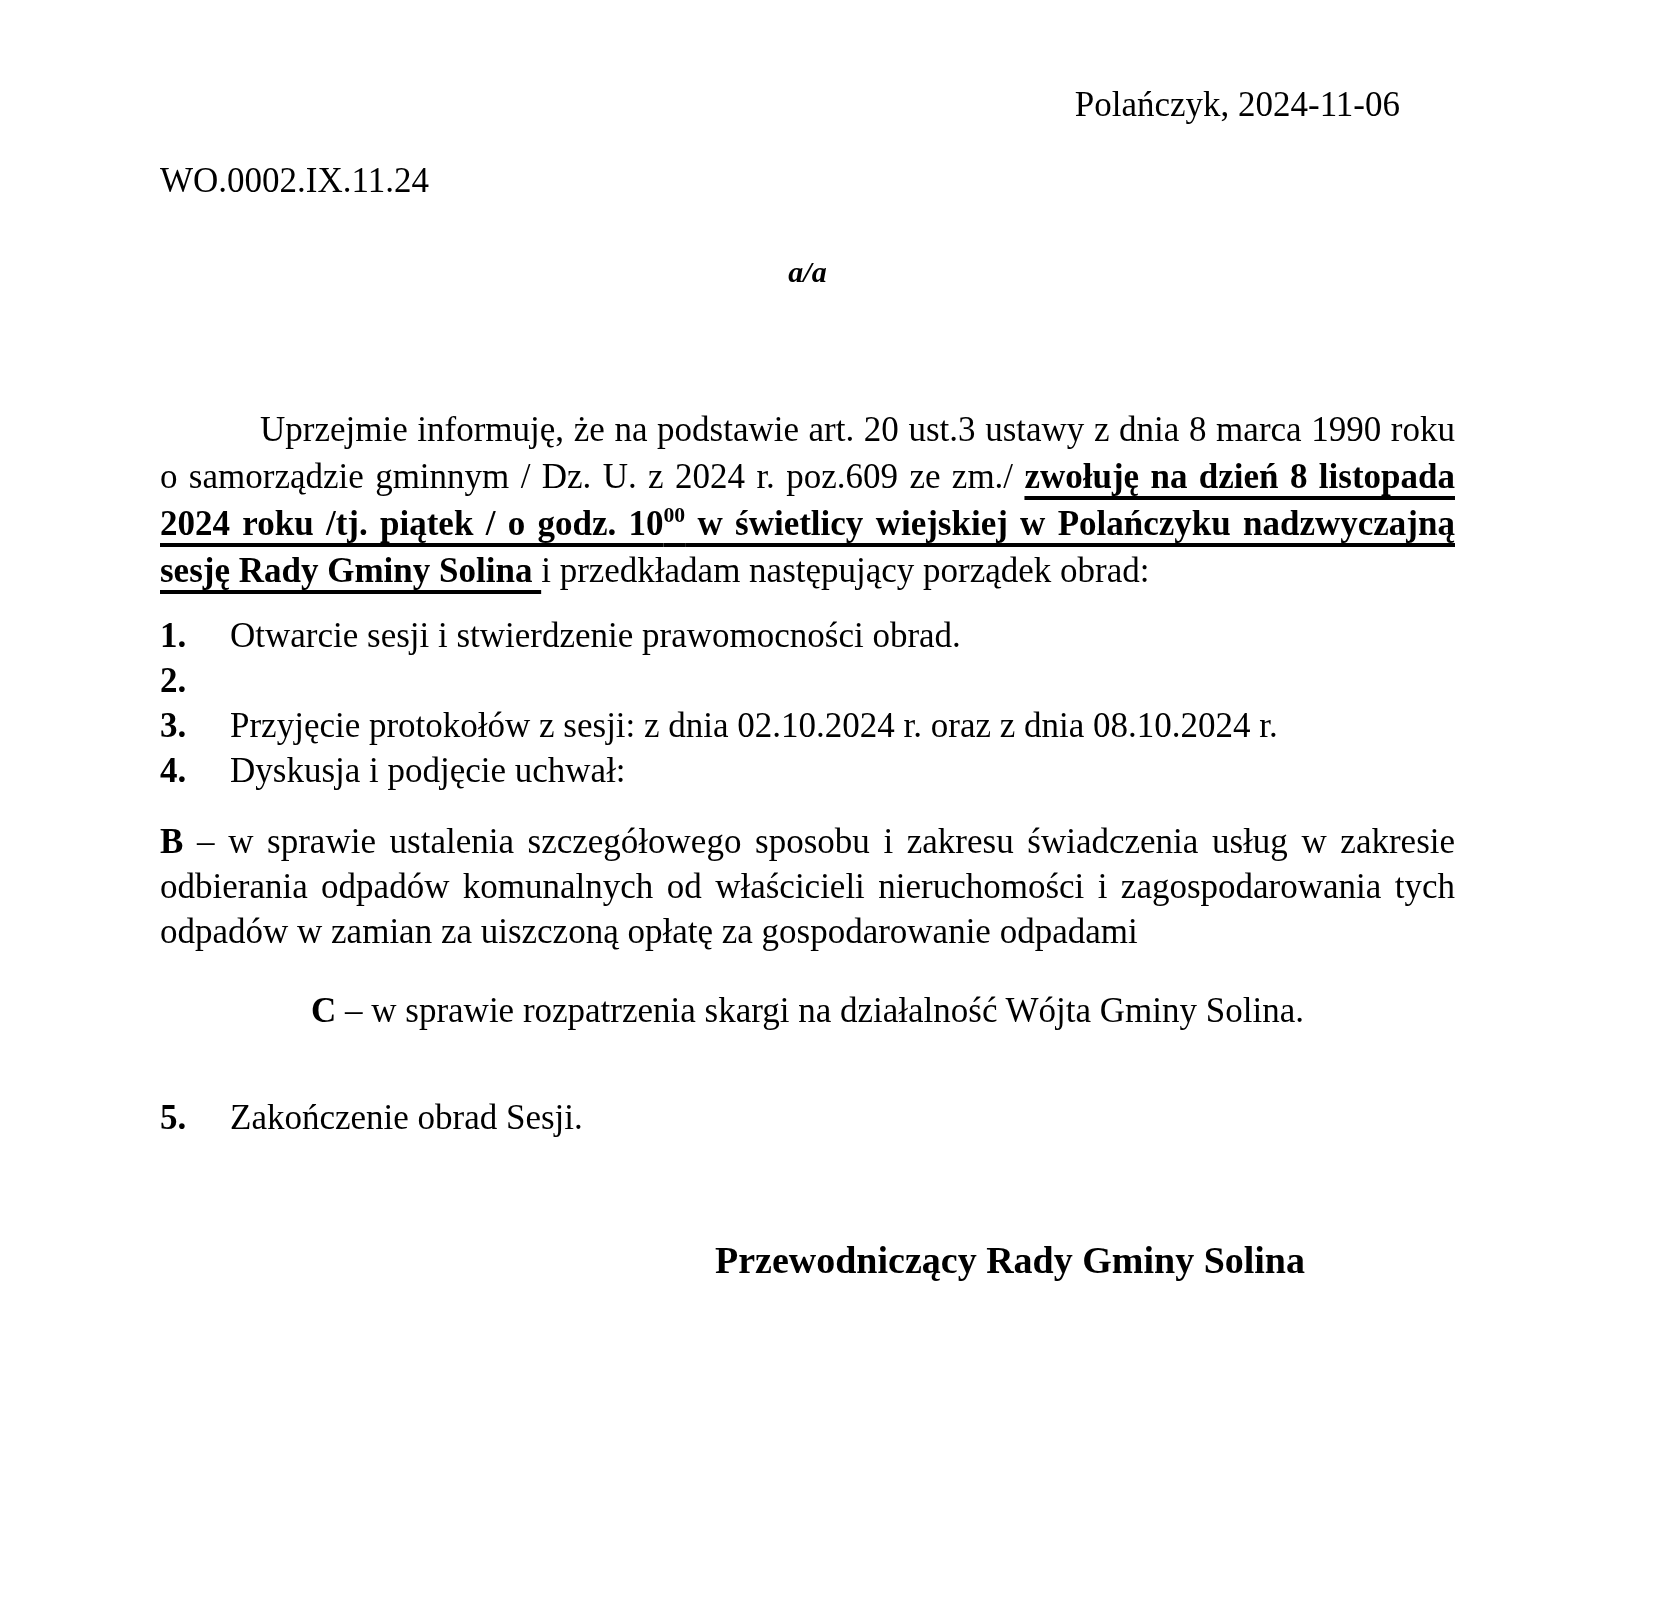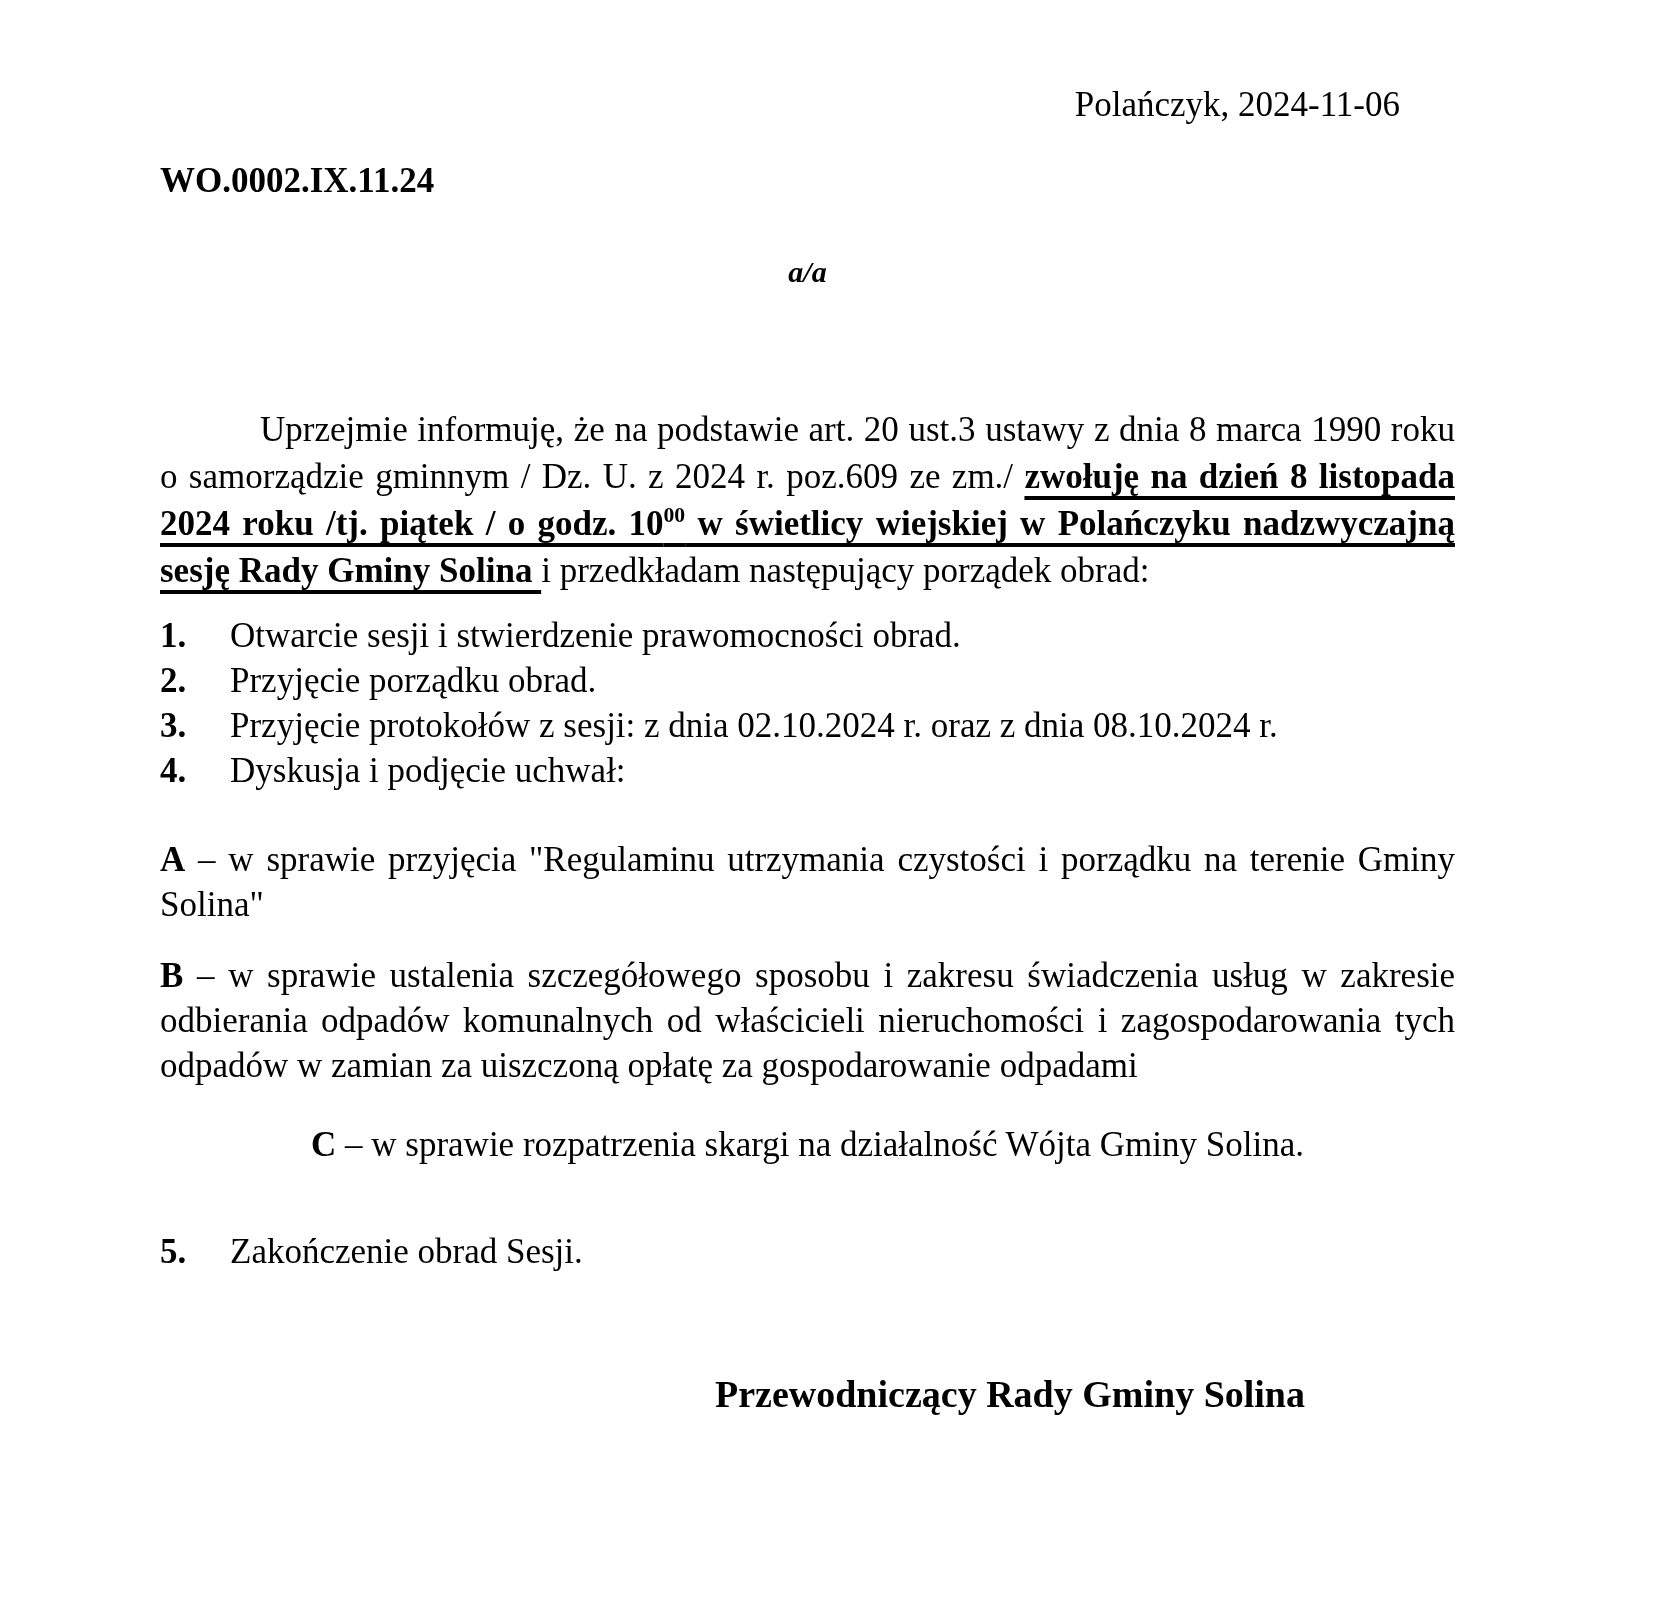--- a/index.html
+++ b/index.html
@@ -18,21 +18,21 @@
     width: 1654px;
     height: 1622px;
     padding: 85px 199px 0 160px;
   }
   .date-line {
     text-align: right;
     padding-right: 55px;
     line-height: 40px;
   }
   .ref-line {
-    font-weight: bold;
+    font-weight: normal;
     margin-top: 33px;
     line-height: 45px;
   }
   .heading {
     text-align: center;
     font-weight: bold;
     font-style: italic;
     font-size: 30px;
     margin-top: 45px;
     line-height: 48px;
@@ -102,33 +102,31 @@
 
   <p class="intro"><span>Uprzejmie informuję, że na podstawie art. 20 ust.3 ustawy z dnia 8 marca 1990 roku o samorządzie gminnym / Dz. U. z 2024 r. poz.609 ze zm./ </span><span class="bu"><span>zwołuję na dzień 8 listopada 2024 roku  /tj. piątek / o godz. 10</span><sup>00</sup><span> w  świetlicy wiejskiej w Polańczyku nadzwyczajną  sesję Rady Gminy Solina </span></span><span>i przedkładam następujący porządek obrad:</span></p>
 
   <ol class="agenda">
     <li>
       <span class="num">1.</span>
       <span class="txt">Otwarcie sesji i stwierdzenie prawomocności obrad.</span>
     </li>
     <li>
       <span class="num">2.</span>
-      <span class="txt">Przyjęcie porządku obrad.</span>
     </li>
     <li>
       <span class="num">3.</span>
       <span class="txt">Przyjęcie protokołów z sesji: z dnia 02.10.2024 r. oraz z dnia 08.10.2024 r.</span>
     </li>
     <li>
       <span class="num">4.</span>
       <span class="txt">Dyskusja i podjęcie uchwał:</span>
     </li>
   </ol>
 
-  <p class="resolution res-a"><span class="letter">A</span><span> – </span><span>w sprawie przyjęcia "Regulaminu utrzymania czystości i porządku na terenie Gminy Solina"</span></p>
 
   <p class="resolution res-b"><span class="letter">B</span><span> –  </span><span>w sprawie ustalenia szczegółowego sposobu i zakresu świadczenia usług w zakresie odbierania odpadów komunalnych od właścicieli nieruchomości i zagospodarowania tych odpadów w zamian za uiszczoną opłatę za gospodarowanie odpadami</span></p>
 
   <p class="resolution res-c"><span class="letter">C</span><span> – </span><span>w sprawie rozpatrzenia skargi na działalność Wójta Gminy Solina.</span></p>
 
   <div class="closing">
     <span class="num">5.</span>
     <span class="txt">Zakończenie obrad Sesji.</span>
   </div>
 

